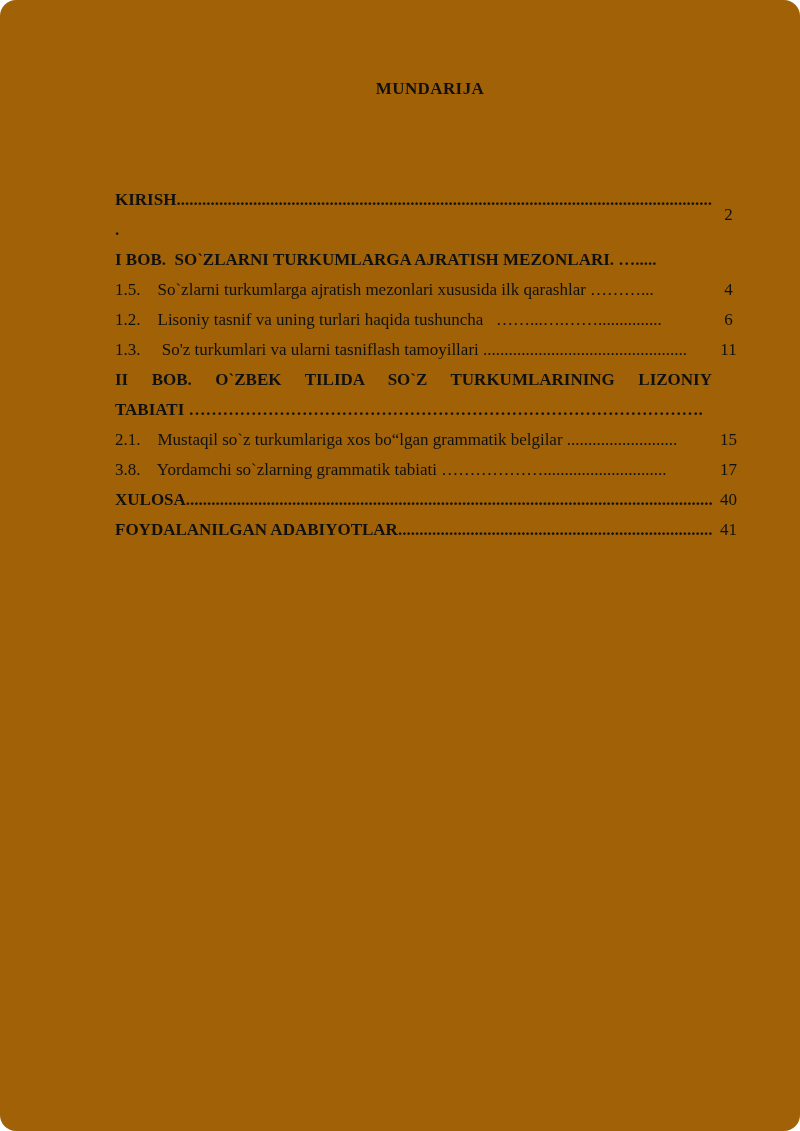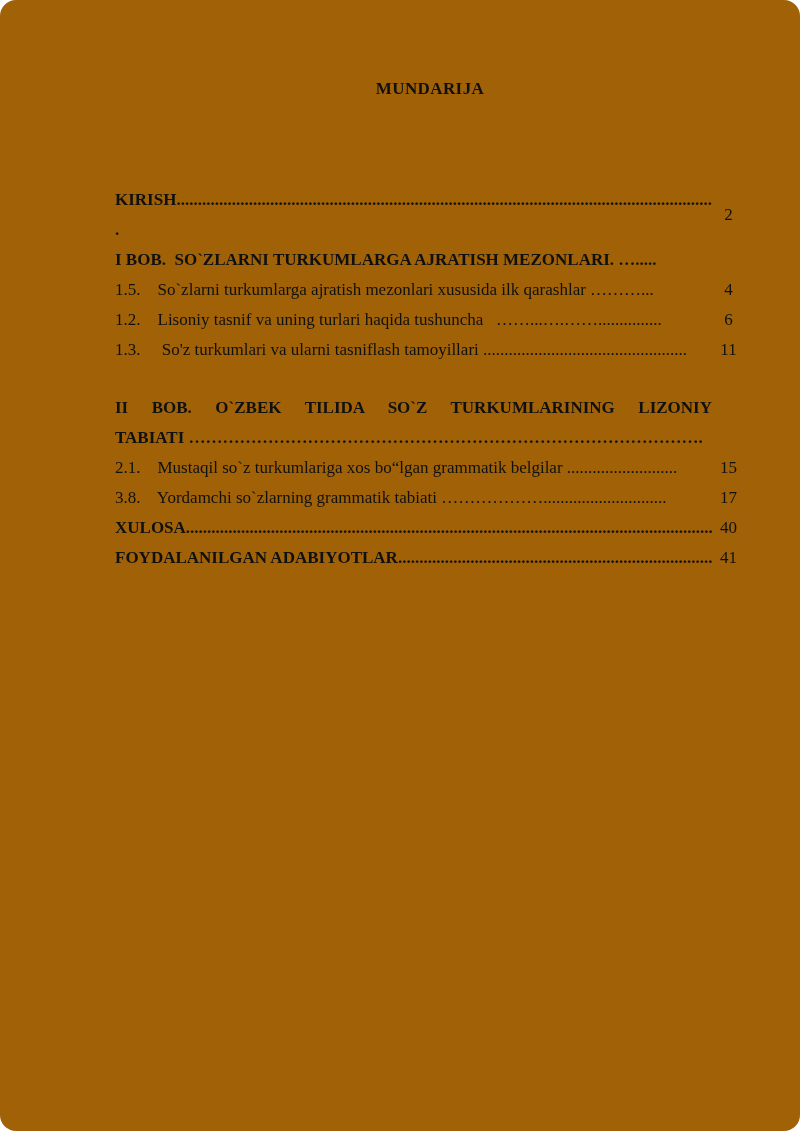--- a/index.html
+++ b/index.html
@@ -67,21 +67,20 @@
   }
   .row.lead-center .page-num {
     display: flex;
     align-items: center;
     justify-content: center;
   }
   .line.justify {
     white-space: normal;
     text-align: justify;
     text-align-last: justify;
-    margin-top: 28px;
   }
 </style>
 </head>
 <body>
 
 <div class="page">
 
   <div class="doc-title"><span>MUNDARIJA</span></div>
 
   <div class="toc">

